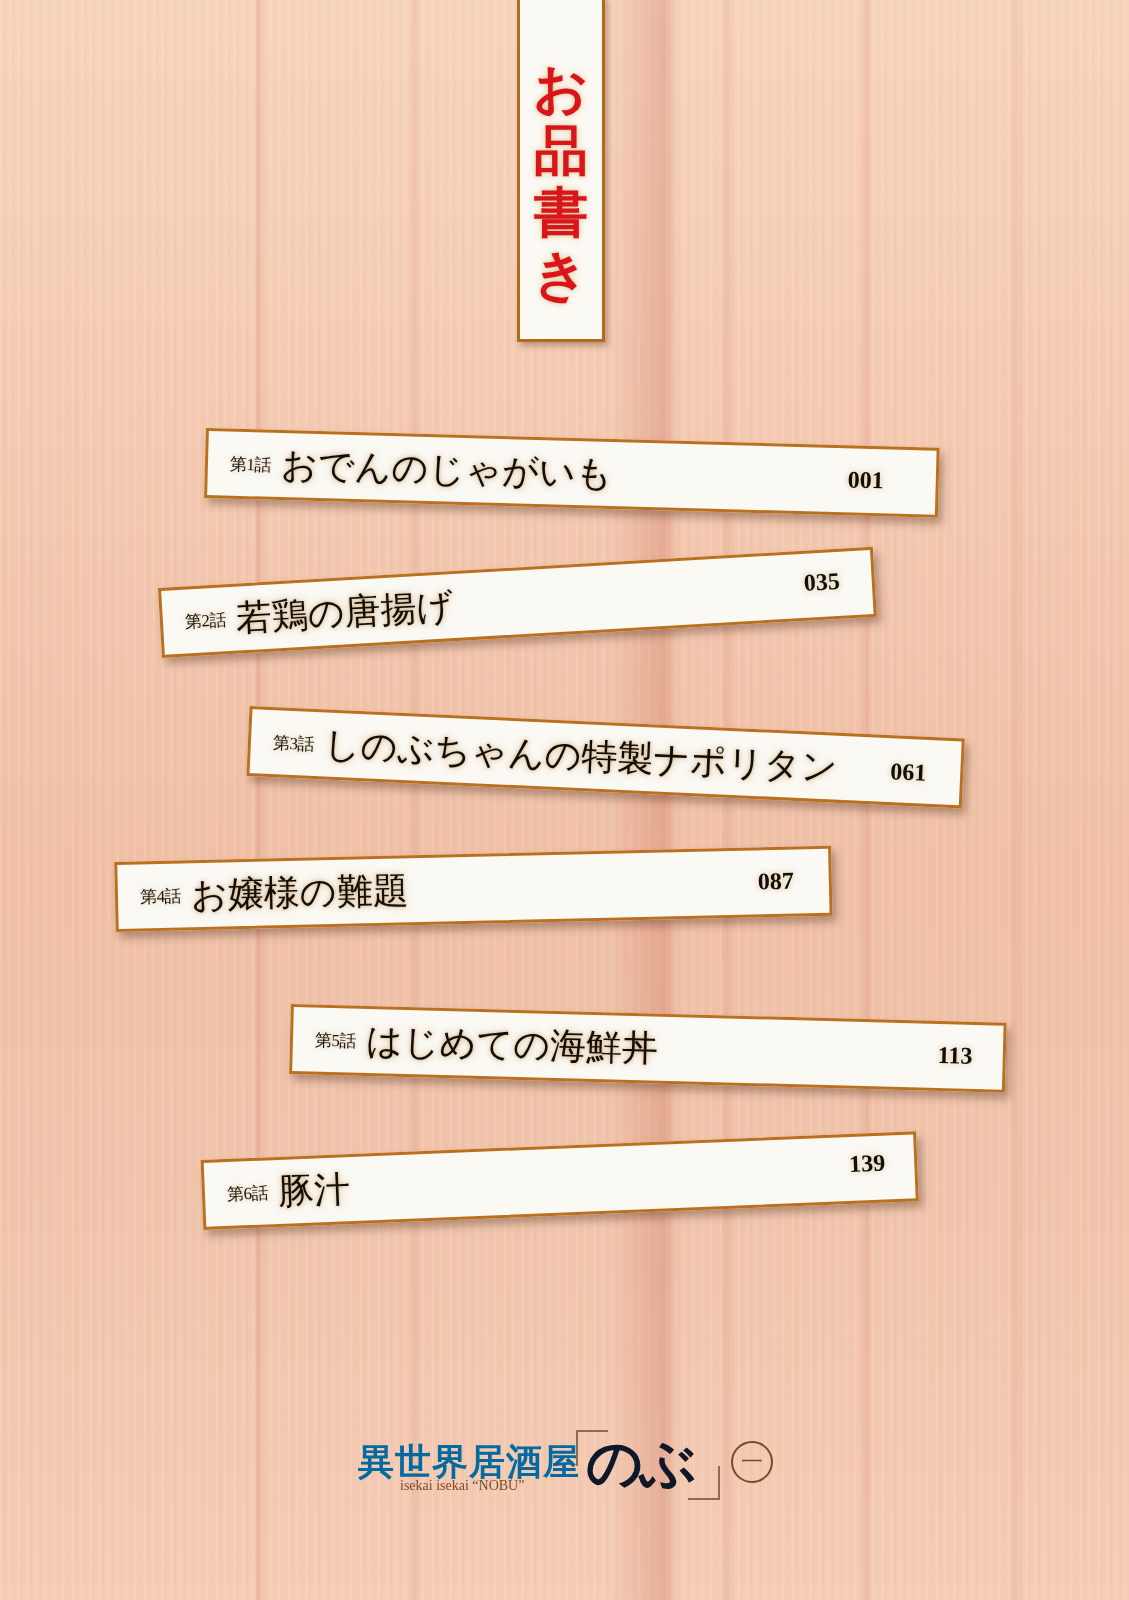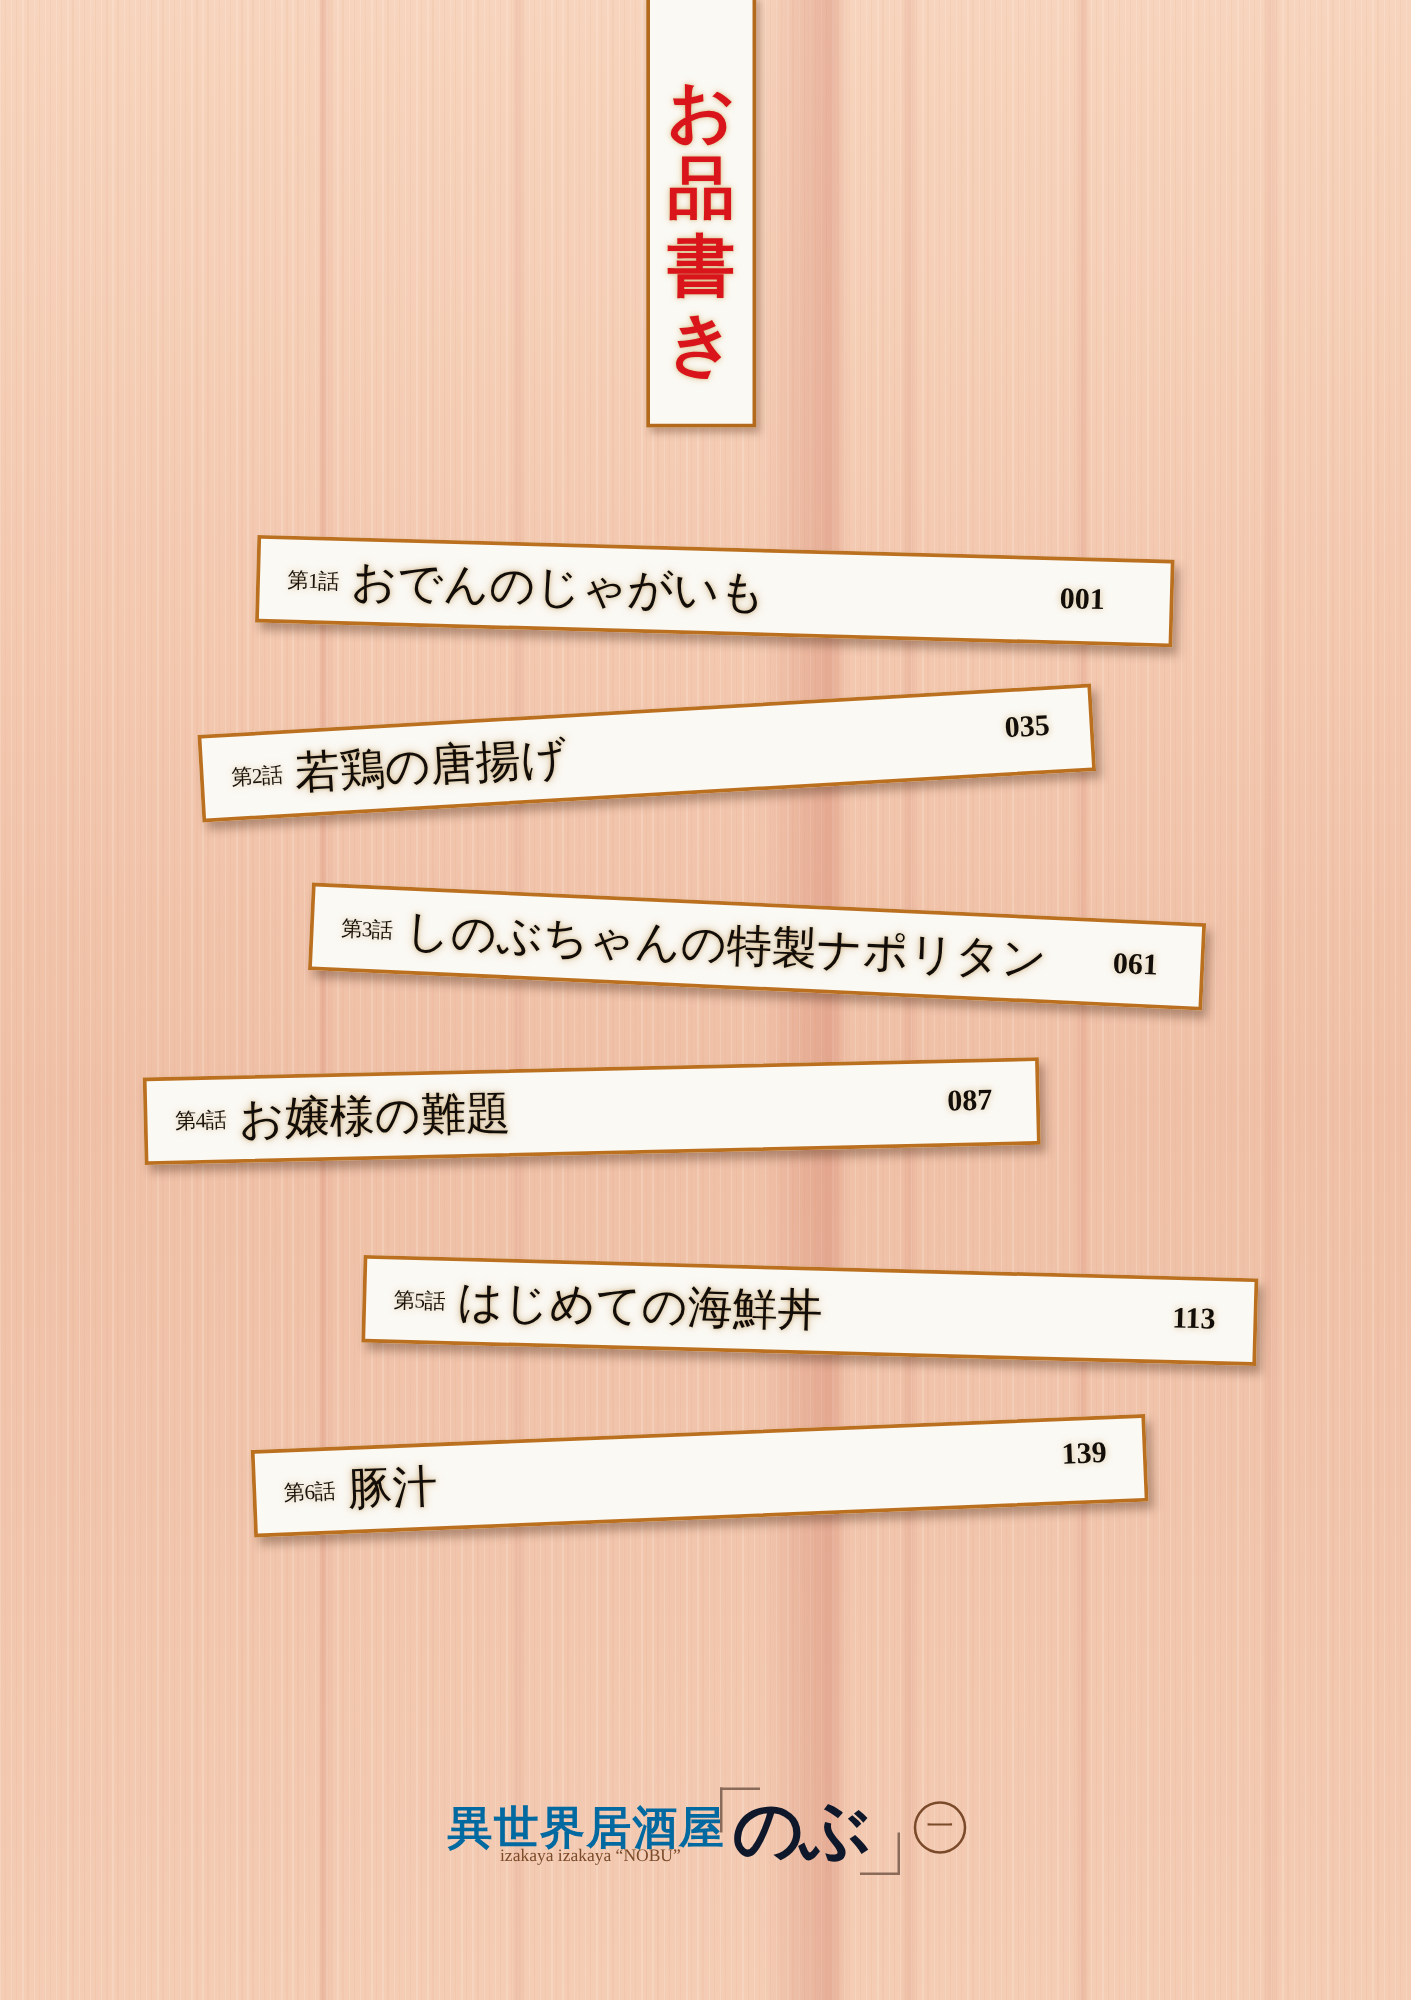--- a/index.html
+++ b/index.html
@@ -223,18 +223,18 @@
 </div>
 
 <div class="chapter-card" style="left:202px; top:1160px; width:716px; transform:rotate(-2.3deg);">
   <span class="chapter-label">第6話</span>
   <span class="chapter-title">豚汁</span>
   <span class="chapter-page" style="left:645px; top:14px;">139</span>
 </div>
 
 <div class="logo">
   <span class="logo-main">異世界居酒屋</span>
-  <span class="logo-sub">izakaya izakaya “NOBU”</span>
+  <span class="logo-sub">isekai isekai “NOBU”</span>
   <span class="logo-bracket-open"></span>
   <span class="logo-nobu">のぶ</span>
   <span class="logo-bracket-close"></span>
   <span class="logo-volume">一</span>
 </div>
 
 </body></html>

